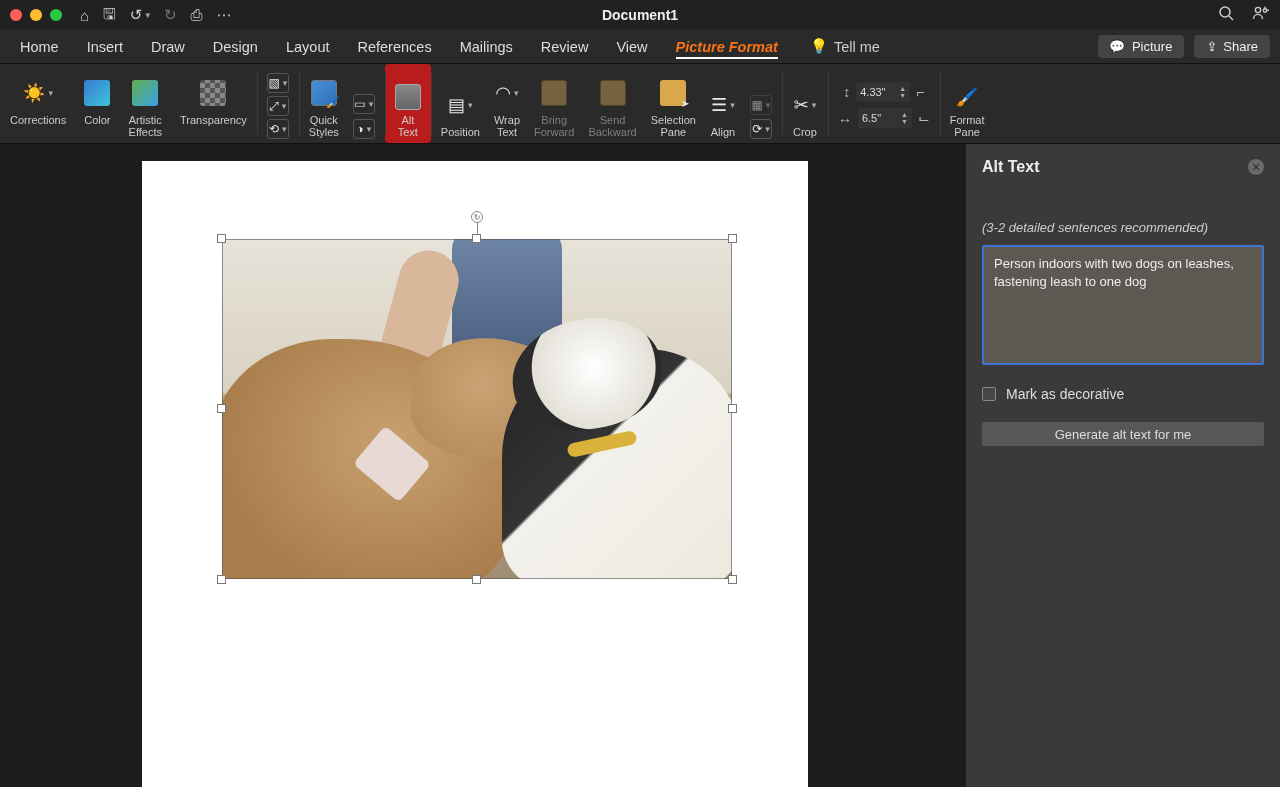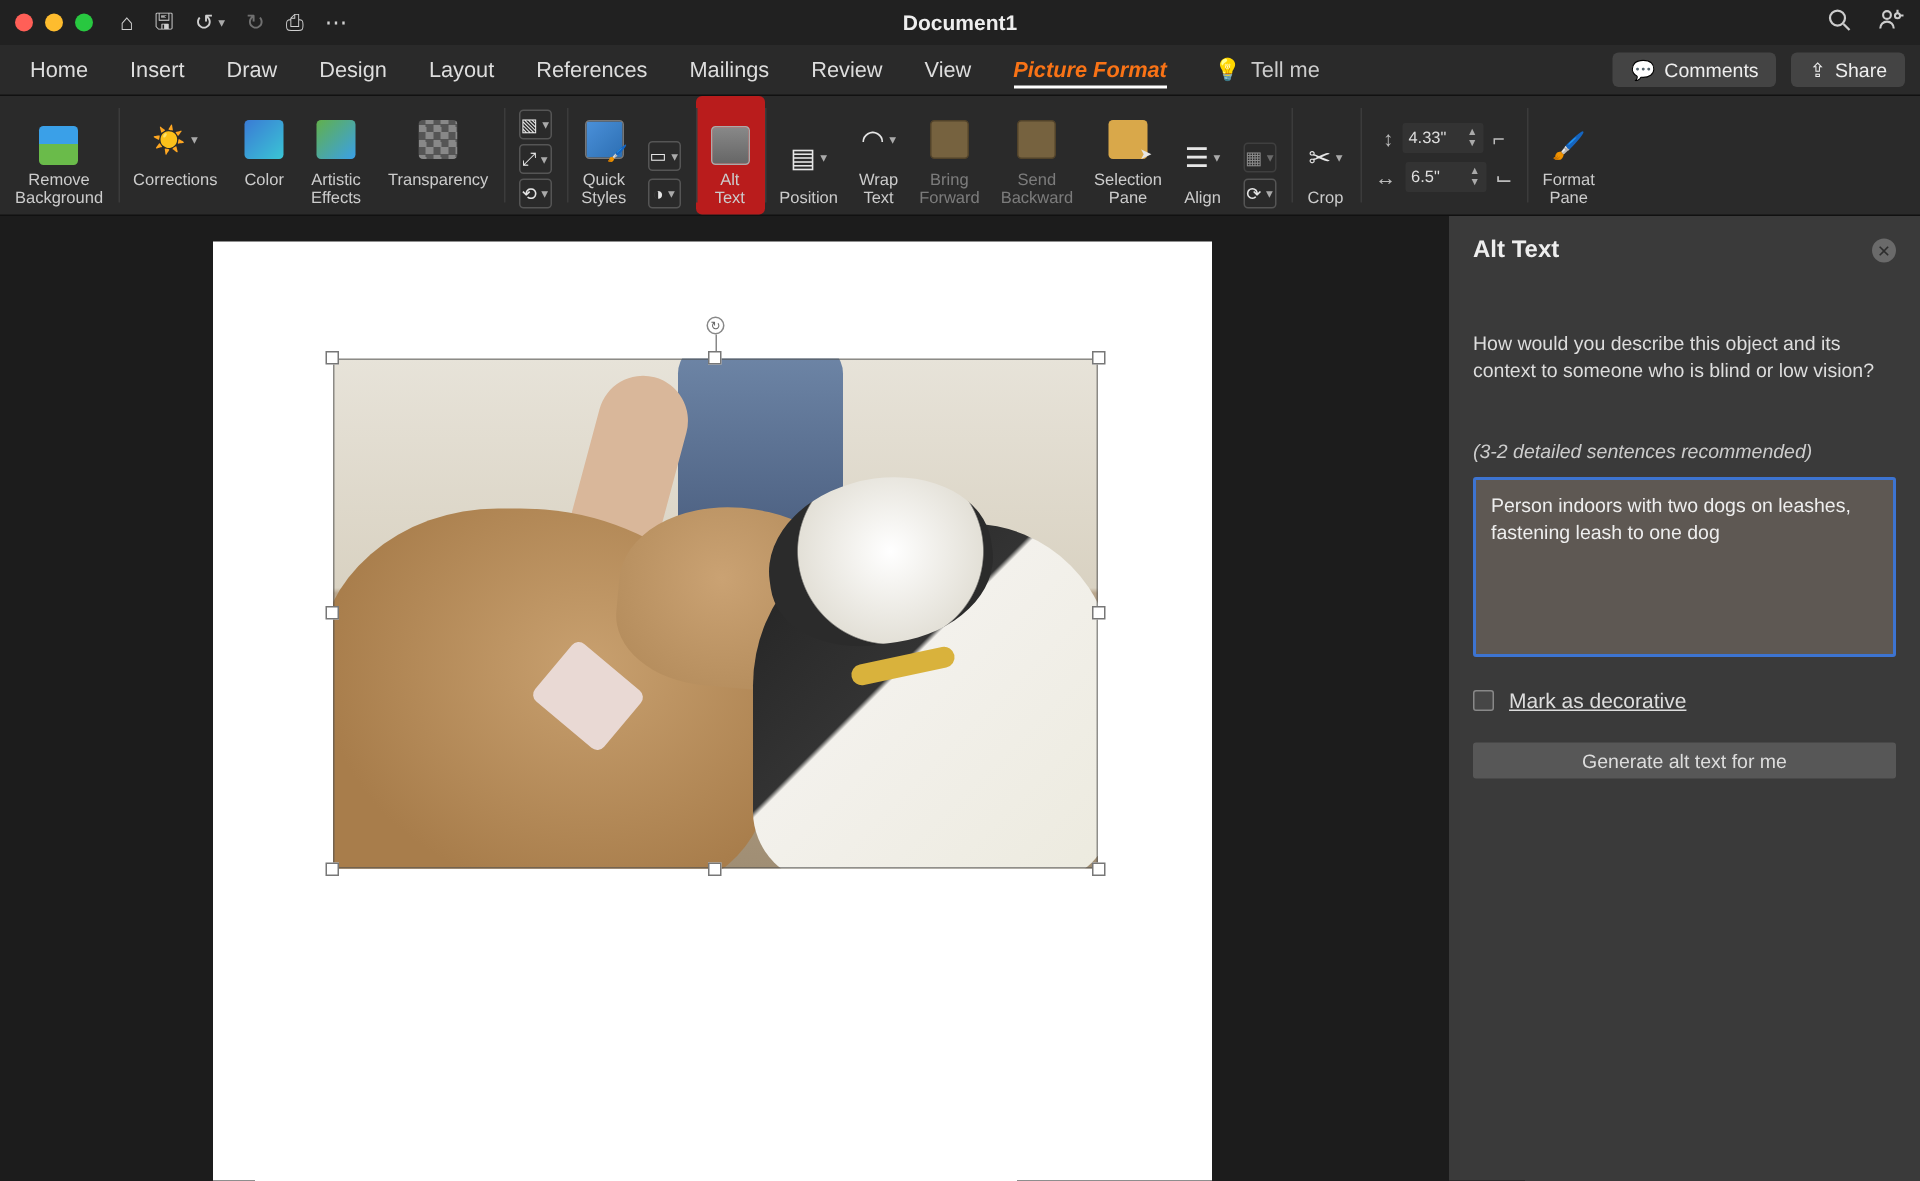--- a/index.html
+++ b/index.html
@@ -64,21 +64,21 @@
   
   .pane { position:absolute; top:144px; right:0; width:314px; bottom:0; background:#3a3a3a; padding:14px 16px 16px; color:#ddd; }
   .pane-header { display:flex; align-items:center; justify-content:space-between; margin-bottom:44px; }
   .pane-header h2 { font-size:16px; font-weight:600; color:#eee; }
   .closebtn { width:16px; height:16px; border-radius:50%; background:#6a6a6a; color:#2d2d2d; display:flex; align-items:center; justify-content:center; font-size:11px; cursor:pointer;}
   .prompt { font-size:13px; line-height:1.35; }
   .prompt ul { list-style:none; margin:4px 0 0 30px; }
   .prompt ul li::before { content:"- "; }
   .italic { font-style:italic; color:#ccc; font-size:13px; margin-top:38px; }
   .altbox { margin-top:10px; width:100%; height:120px; background:#5e5853; border:2px solid #3d74d1; border-radius:2px; padding:8px 10px; font-size:13px; color:#eee; resize:none; outline:none; font-family:inherit; line-height:1.35; }
-  .chkrow { display:flex; align-items:center; gap:10px; margin-top:18px; font-size:14px;text-decoration:underline; }
+  .chkrow { display:flex; align-items:center; gap:10px; margin-top:18px; font-size:14px; }
   .chk { width:14px; height:14px; border:1px solid #888; background:#464646; border-radius:2px; }
   .genbtn { margin-top:20px; width:100%; height:24px; background:#575757; border:none; color:#ddd; font-size:13px; border-radius:2px; cursor:pointer; }
 </style>
 </head>
 <body>
 
 <div class="titlebar">
   <div class="traffic">
     <div class="dot red"></div>
     <div class="dot yellow"></div>
@@ -124,35 +124,30 @@
   <div class="tab">View</div>
   <div class="tab active">Picture Format</div>
   <div class="tab special">
       <span>💡</span>
       <span>Tell me</span>
     </div>
   <div class="tabs-spacer"></div>
   <div class="tabs-right">
     <div class="pill">
         <span>💬</span>
-        <span>Comments</span>
+        <span>Picture</span>
       </div>
     <div class="pill">
         <span>⇪</span>
         <span>Share</span>
       </div>
   </div>
 </div>
 
 <div class="ribbon">
-  <div class="group">
-    <div class="ico" style="background:linear-gradient(180deg,#3aa0e8 45%,#6abb4a 45%);"></div>
-    <div class="lbl">Remove
-Background</div>
-  </div>
   <div class="group" style="padding-bottom:4px;">
     <div style="display:flex; gap:18px;">
       <div class="smallcol">
           <div class="ico">☀️<span class="chev">▾</span></div>
           <div class="lbl">Corrections</div>
         </div>
       <div class="smallcol">
           <div class="ico" style="background:linear-gradient(135deg,#3a7bd5,#3ac5d5);"></div>
           <div class="lbl">Color</div>
         </div>
@@ -296,21 +291,20 @@
     </div>
   </div>
 </div>
 
 <div class="pane">
   <div class="pane-header">
     <h2>Alt Text</h2>
     <div class="closebtn">✕</div>
   </div>
   <div class="prompt">
-    <span>How would you describe this object and its context to someone who is blind or low vision?</span>
   </div>
   <div class="italic">(3-2 detailed sentences recommended)</div>
   <textarea class="altbox" style="">Person indoors with two dogs on leashes, fastening leash to one dog</textarea>
   <div class="chkrow">
     <div class="chk"></div>
     <span>Mark as decorative</span>
   </div>
   <button class="genbtn">Generate alt text for me</button>
 </div>
 

